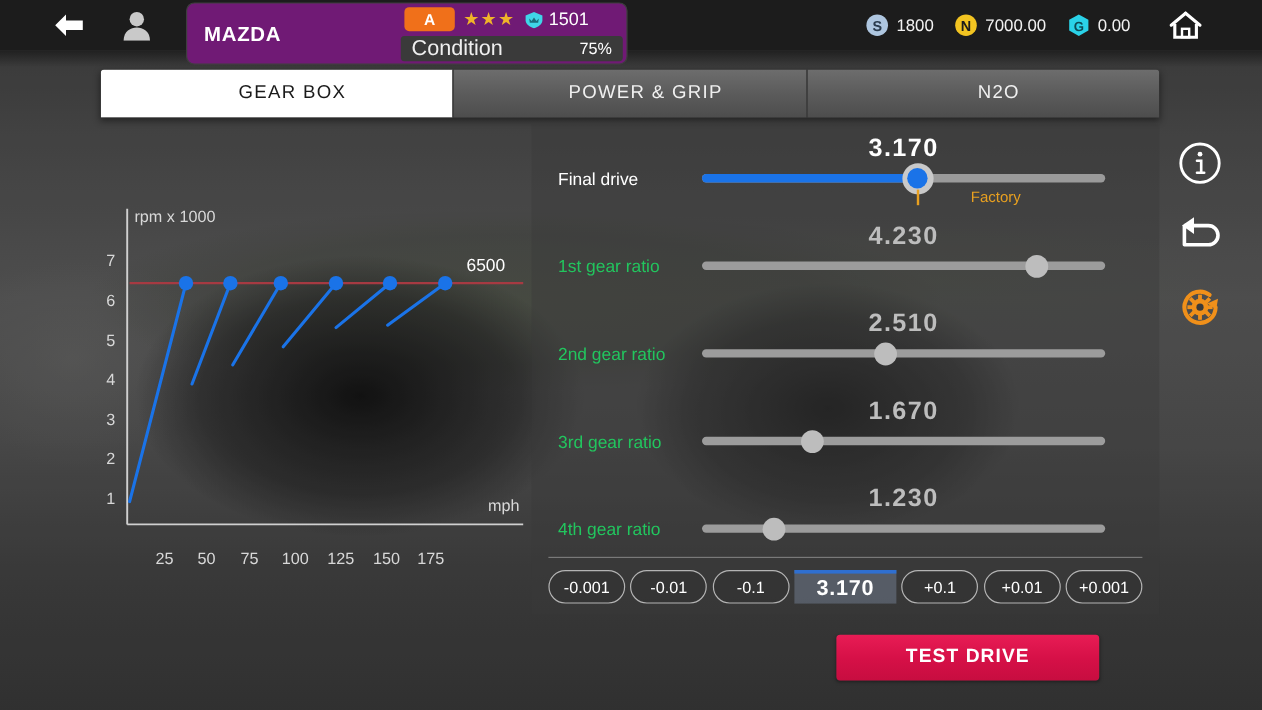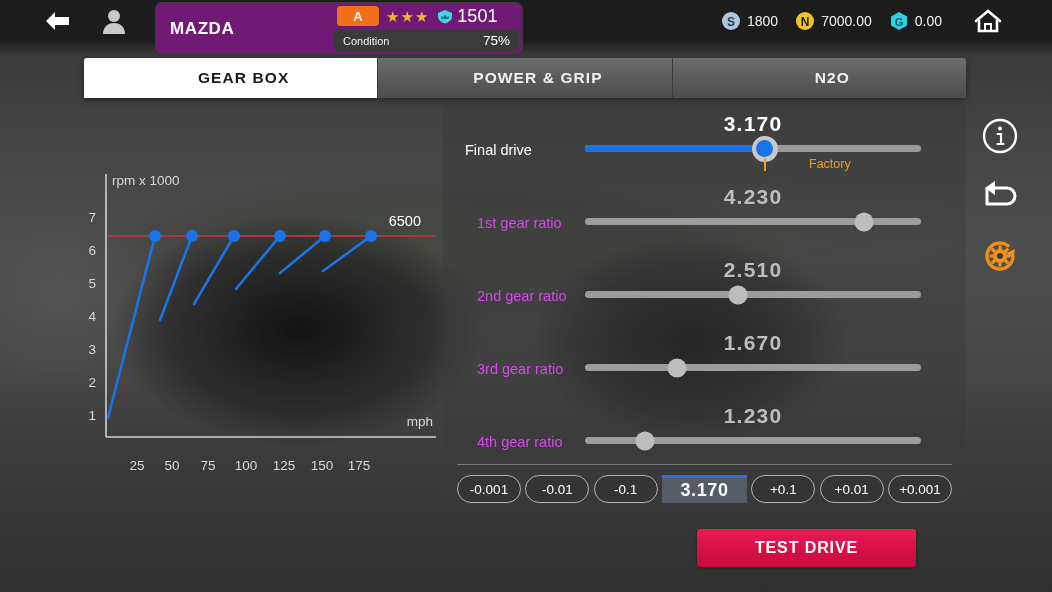--- a/index.html
+++ b/index.html
@@ -66,47 +66,47 @@
   .stats-top { display: flex; align-items: center; height: 22px; gap: 4px; padding-left: 3px; }
   .class-badge {
     width: 42px; height: 20px; border-radius: 4px;
     background: #f0701a;
     color: #fff; font-size: 13px; font-weight: bold;
     display: flex; align-items: center; justify-content: center;
   }
   .stars { display: flex; gap: 1px; margin-left: 3px; }
   .star { color: #f0b429; font-size: 15px; line-height: 15px; }
   .rank-wrap { display: flex; align-items: center; gap: 4px; margin-left: 5px; }
-  .rank-val { color: #ffffff; font-size: 18px; }
+  .rank-val { color: #ffffff; font-size: 15px; }
   .cond-bar {
     margin-top: 3px; height: 21px;
     background: #3a3a3a; border-radius: 3px;
     display: flex; align-items: center; justify-content: space-between;
     padding: 0 9px;
   }
-  .cond-label { color: #efefef; font-size: 11px; }
+  .cond-label { color: #efefef; font-size: 18px; }
   .cond-val { color: #ffffff; font-size: 13.5px; font-weight: normal; }
 
   .currencies { position: absolute; right: 110px; top: 0; height: 42px; display: flex; align-items: center; gap: 17px; }
   .cur { display: flex; align-items: center; gap: 6px; }
   .cur-val { color: #f2f2f2; font-size: 14px; }
   .home-btn { position: absolute; right: 44px; top: 0; height: 42px; width: 40px; display:flex; align-items:center; justify-content:center; cursor:pointer; }
 
   
   .tabs {
     position: absolute; top: 58px; left: 84px;
     width: 882px; height: 40px;
     display: flex; z-index: 12;
     border-radius: 3px 3px 0 0;
     overflow: hidden;
     box-shadow: 0 2px 6px rgba(0,0,0,0.45);
   }
   .tab {
     flex: 1; display: flex; align-items: center; justify-content: center;
-    font-size: 15.5px; font-weight: bold; letter-spacing: 1.1px;
+    font-size: 15.5px; font-weight: normal; letter-spacing: 1.1px;
     cursor: pointer;
     padding-left: 26px;
   }
   .tab.active { background: #ffffff; color: #1a1a1a; }
   .tab.inactive {
     background: linear-gradient(180deg, #6d6d6d 0%, #5c5c5c 48%, #4d4d4d 100%);
     color: #f0f0f0;
     border-left: 1px solid #3a3a3a;
   }
 
@@ -125,21 +125,21 @@
   .slider-row { position: relative; height: 73px; }
   .val-wrap { position: absolute; left: 142px; top: 8px; width: 336px; text-align: center; }
   .val-txt { font-size: 21px; font-weight: bold; letter-spacing: 1.2px; }
   .val-active { color: #ffffff; }
   .val-idle { color: #bdbdbd; }
   .row-label {
     position: absolute; left: 22px; top: 38px;
     font-size: 14.5px;
   }
   .lab-active { color: #ffffff; }
-  .lab-idle { color: #d946ef; margin-left: 12px; }
+  .lab-idle { color: #22c55e; }
   .track {
     position: absolute; left: 142px; top: 41px;
     width: 336px; height: 7px;
     border-radius: 4px;
     background: #9a9a9a;
     cursor: pointer;
   }
   .track.idle { background: #9c9c9c; }
   .fill { position: absolute; left: 0; top: 0; height: 7px; border-radius: 4px; background: #1a73e8; }
   .thumb {

